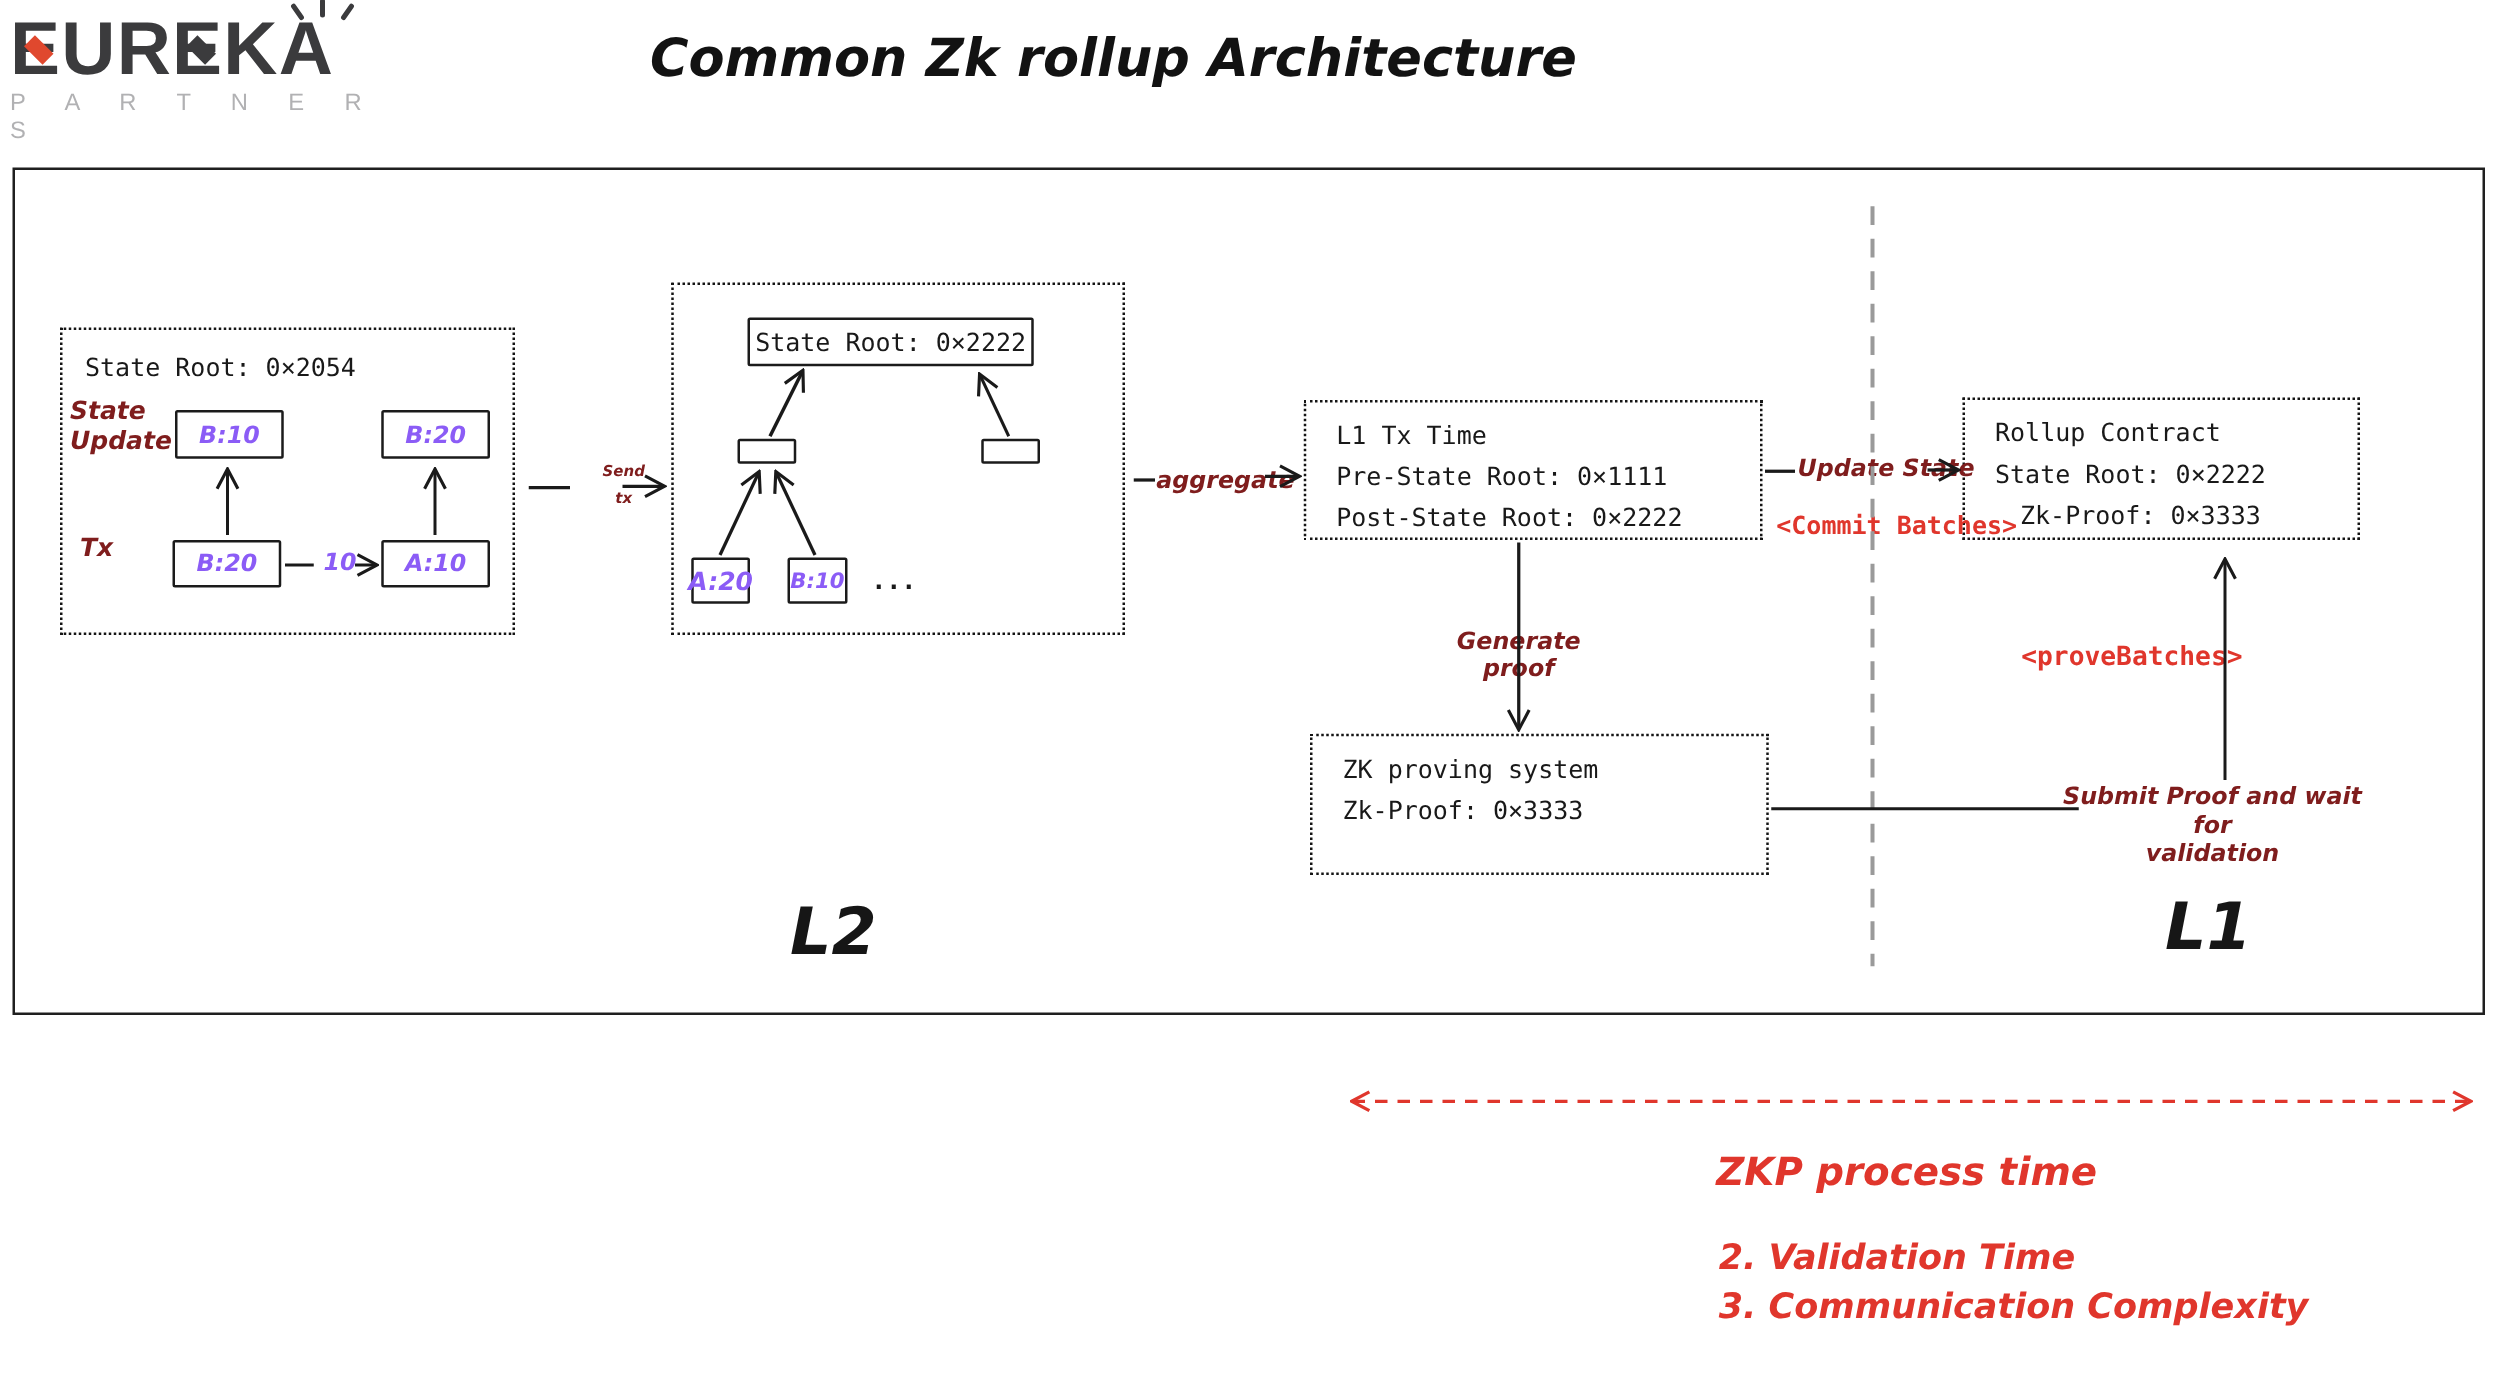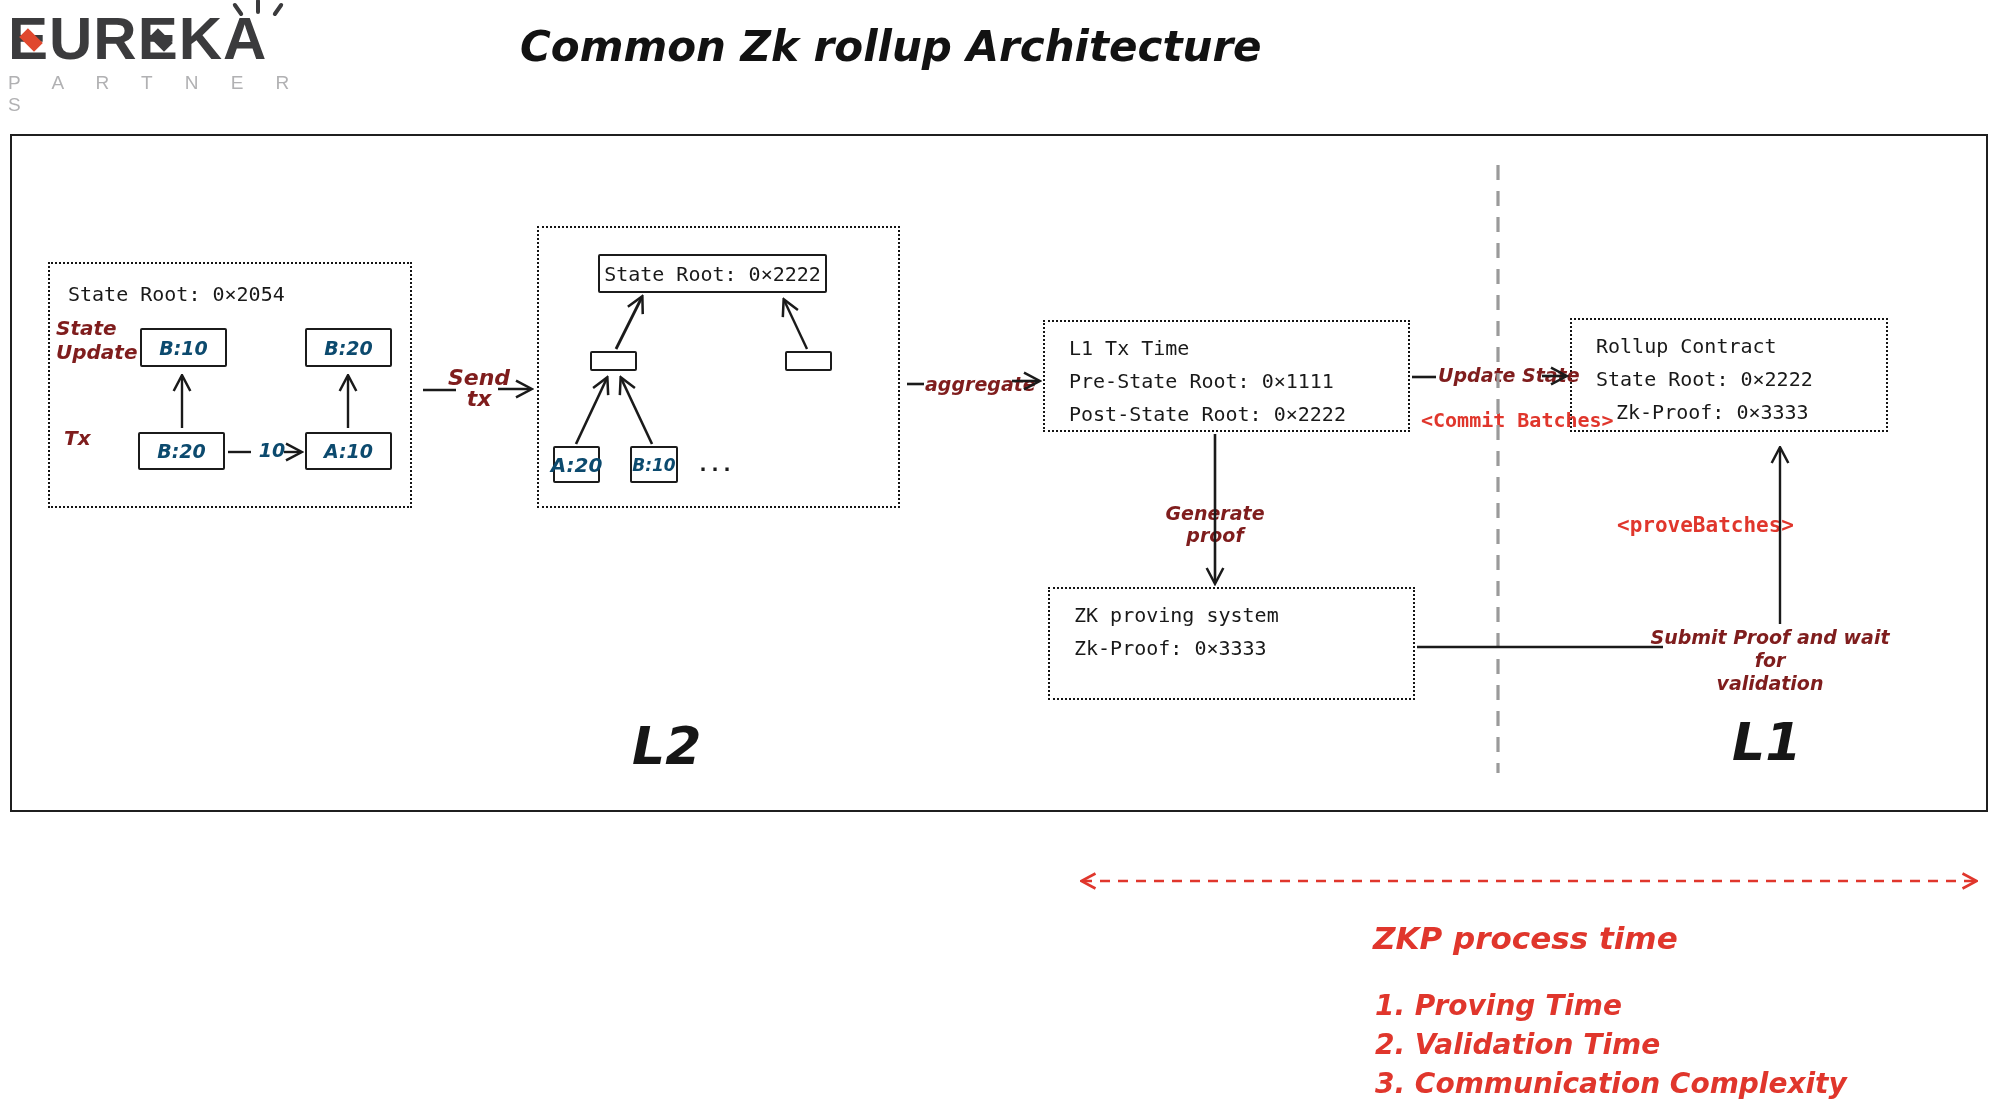--- a/index.html
+++ b/index.html
@@ -40,21 +40,21 @@
   .dotbox { border: 2.6px dotted #141414; background: transparent; }
   .box-left   { left: 48px;  top: 262px; width: 364px; height: 246px; }
   .box-mid    { left: 537px; top: 226px; width: 363px; height: 282px; }
   .box-batch  { left: 1043px; top: 320px; width: 367px; height: 112px; }
   .box-rollup { left: 1570px; top: 318px; width: 318px; height: 114px; }
   .box-zk     { left: 1048px; top: 587px; width: 367px; height: 113px; }
 
   
   .node { border: 2.4px solid #1b1b1b; border-radius: 2px; background: #fff;
           display: flex; align-items: center; justify-content: center; }
-  .hand { font-style: italic; font-weight: bold; color: #0c4a6e; }
+  .hand { font-style: italic; font-weight: bold; color: #8b5cf6; }
   .node .hand { font-size: 19px; }
 
   
   .mono { font-family: "DejaVu Sans Mono", monospace; font-size: 20px; color: #191919; }
   .mono-line { font-family: "DejaVu Sans Mono", monospace; font-size: 20px; color: #191919; line-height: 33px; }
   .pad-box { padding: 10px 0 0 24px; }
   .indent { padding-left: 20px; }
 
   .redmono { font-family: "DejaVu Sans Mono", monospace; font-weight: bold; color: #e0362c; }
 
@@ -130,36 +130,35 @@
   <div class="mono-line">Rollup Contract</div>
   <div class="mono-line" style="padding-left:0;">State Root: 0×2222</div>
   <div class="mono-line indent">Zk-Proof: 0×3333</div>
 </div>
 
 <div class="abs dotbox box-zk pad-box">
   <div class="mono-line">ZK proving system</div>
   <div class="mono-line">Zk-Proof: 0×3333</div>
 </div>
 
-<div class="abs lbl prewrap center" style="left:444px; top:367px; width:70px; font-size:22px; line-height:21px;">Send
+<div class="abs lbl prewrap center" style="left:464px; top:367px; width:70px; font-size:12px; line-height:21px;">Send
 tx</div>
 <div class="abs lbl" style="left:925px; top:373px; font-size:19px;">aggregate</div>
 <div class="abs lbl" style="left:1438px; top:364px; font-size:19px;">Update State</div>
 <div class="abs redmono" style="left:1421px; top:408px; font-size:20px;">&lt;Commit Batches&gt;</div>
 <div class="abs lbl center" style="left:1145px; top:502px; width:140px; font-size:19px; background:#fff;">Generate proof</div>
 <div class="abs redmono" style="left:1617px; top:513px; font-size:21px;">&lt;proveBatches&gt;</div>
 <div class="abs lbl prewrap center" style="left:1650px; top:626px; width:240px; font-size:19px; line-height:23px;">Submit Proof and wait for
 validation</div>
 
 <div class="abs l2l1" style="left:632px; top:716px;">L2</div>
 <div class="abs l2l1" style="left:1732px; top:712px;">L1</div>
 
 <div class="abs red-hand" style="left:1373px; top:920px; font-size:31px;">ZKP process time</div>
 <div class="abs" style="left:1375px; top:986px;">
-  <div class="red-hand" style="font-size:28px; line-height:39px;">1. Proving Time</div>
   <div class="red-hand" style="font-size:28px; line-height:39px;">2. Validation Time</div>
   <div class="red-hand" style="font-size:28px; line-height:39px;">3. Communication Complexity</div>
 </div>
 
 <svg class="overlay" width="2000" height="1104" viewBox="0 0 2000 1104">
   <defs>
     <marker id="ah" markerUnits="userSpaceOnUse" markerWidth="20" markerHeight="20" viewBox="0 0 12 12" refX="10.5" refY="6" orient="auto-start-reverse">
       <path d="M1.5,1 L11,6 L1.5,11" fill="none" stroke="#1a1a1a" stroke-width="1.5"></path>
     </marker>
     <marker id="ahr" markerUnits="userSpaceOnUse" markerWidth="18" markerHeight="18" viewBox="0 0 12 12" refX="10.5" refY="6" orient="auto-start-reverse">

